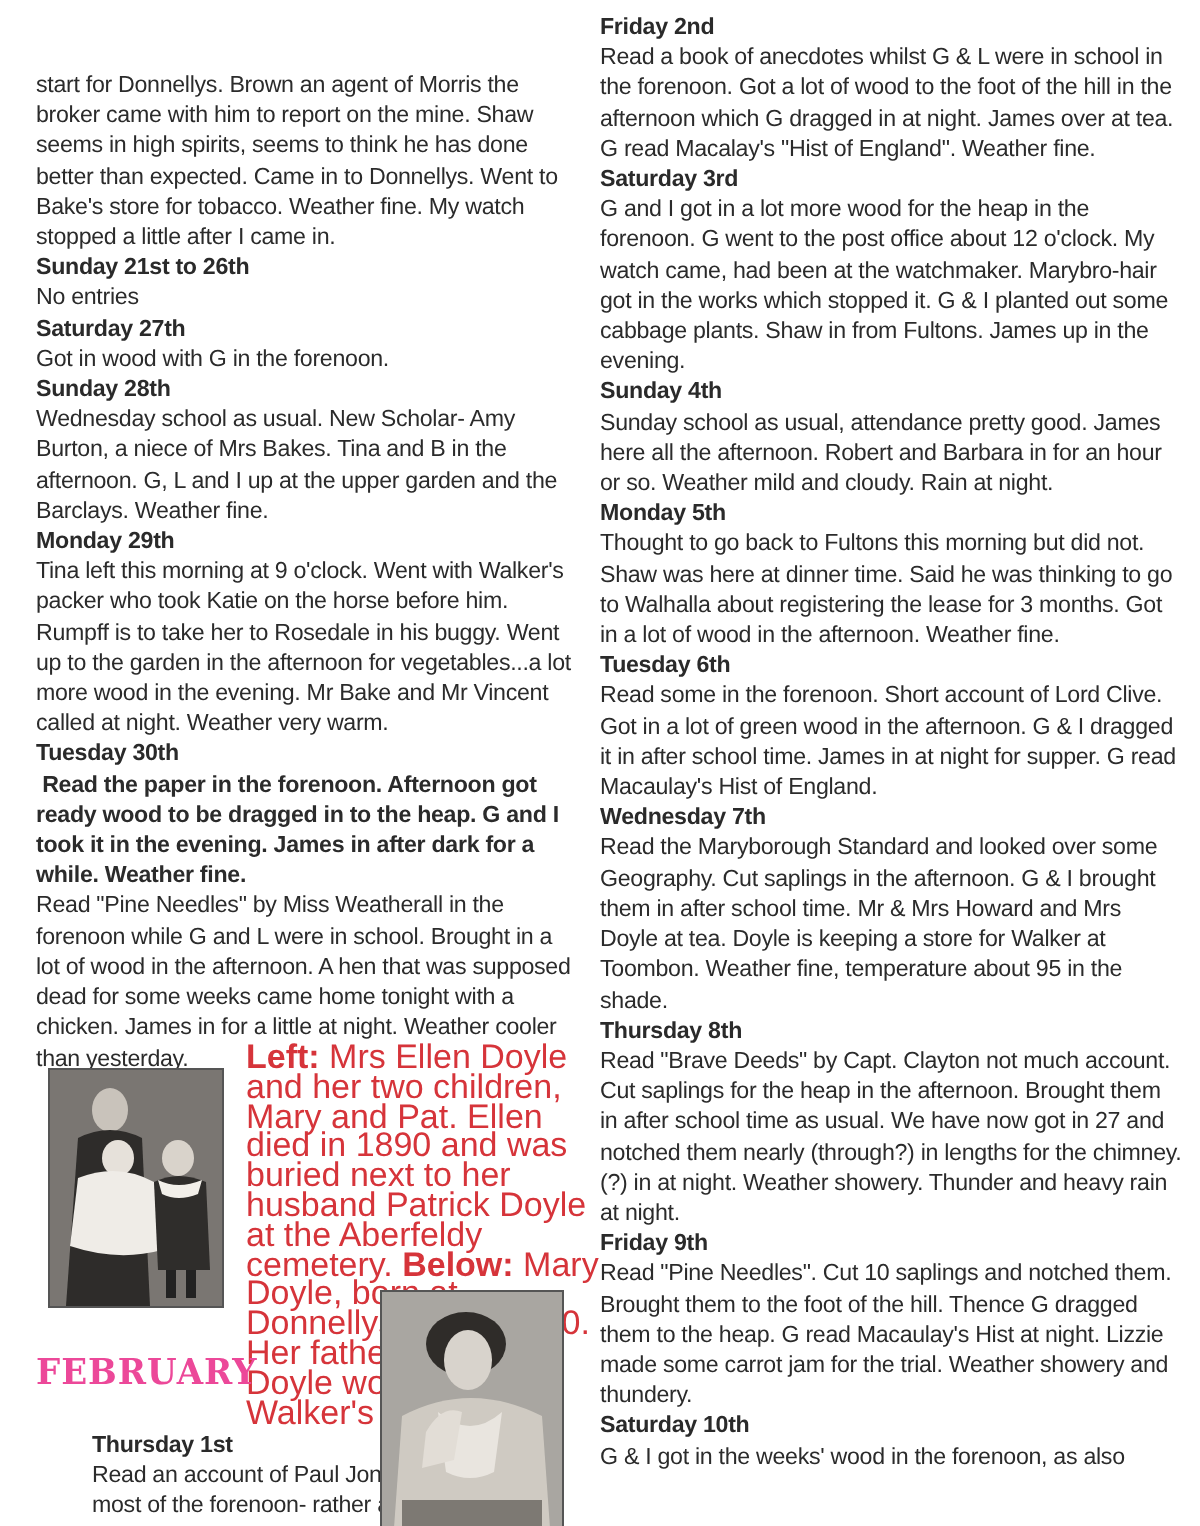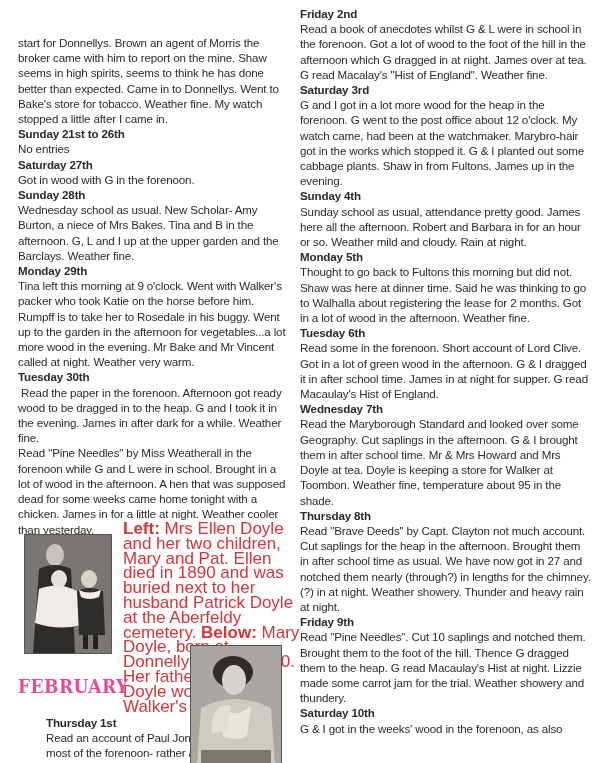--- a/index.html
+++ b/index.html
@@ -59,21 +59,21 @@
   <div>
     <div class="entry-head">Sunday 28th</div>
     <p class="entry-body">Wednesday school as usual. New Scholar- Amy Burton, a niece of Mrs Bakes. Tina and B in the afternoon. G, L and I up at the upper garden and the Barclays. Weather fine.</p>
   </div>
   <div>
     <div class="entry-head">Monday 29th</div>
     <p class="entry-body">Tina left this morning at 9 o'clock. Went with Walker's packer who took Katie on the horse before him. Rumpff is to take her to Rosedale in his buggy. Went up to the garden in the afternoon for vegetables...a lot more wood in the evening. Mr Bake and Mr Vincent called at night. Weather very warm.</p>
   </div>
   <div>
     <div class="entry-head">Tuesday 30th</div>
-    <p class="entry-body" style="white-space:pre-wrap;"> Read the paper in the forenoon. Afternoon got ready wood to be dragged in to the heap. G and I took it in the evening. James in after dark for a while. Weather fine.</p>
+    <p class="entry-body" style="white-space:pre-wrap;font-weight:bold;"> Read the paper in the forenoon. Afternoon got ready wood to be dragged in to the heap. G and I took it in the evening. James in after dark for a while. Weather fine.</p>
   </div>
   <div>
     <p class="entry-body">Read "Pine Needles" by Miss Weatherall in the forenoon while G and L were in school. Brought in a lot of wood in the afternoon. A hen that was supposed dead for some weeks came home tonight with a chicken. James in for a little at night. Weather cooler than yesterday.</p>
   </div>
 </div>
 
 <div class="left-lower">
   <div class="photo photo-family" title="Mrs Ellen Doyle with children Mary and Pat">
     <svg viewBox="0 0 86 118" preserveAspectRatio="none">
       <rect x="0" y="0" width="86" height="118" fill="#7a7672"></rect>
@@ -121,21 +121,21 @@
   <div>
     <div class="entry-head">Saturday 3rd</div>
     <p class="entry-body">G and I got in a lot more wood for the heap in the forenoon. G went to the post office about 12 o'clock. My watch came, had been at the watchmaker. Marybro-hair got in the works which stopped it. G &amp; I planted out some cabbage plants. Shaw in from Fultons. James up in the evening.</p>
   </div>
   <div>
     <div class="entry-head">Sunday 4th</div>
     <p class="entry-body">Sunday school as usual, attendance pretty good. James here all the afternoon. Robert and Barbara in for an hour or so. Weather mild and cloudy. Rain at night.</p>
   </div>
   <div>
     <div class="entry-head">Monday 5th</div>
-    <p class="entry-body">Thought to go back to Fultons this morning but did not. Shaw was here at dinner time. Said he was thinking to go to Walhalla about registering the lease for 2 months. Got in a lot of wood in the afternoon. Weather fine.</p>
+    <p class="entry-body">Thought to go back to Fultons this morning but did not. Shaw was here at dinner time. Said he was thinking to go to Walhalla about registering the lease for 3 months. Got in a lot of wood in the afternoon. Weather fine.</p>
   </div>
   <div>
     <div class="entry-head">Tuesday 6th</div>
     <p class="entry-body">Read some in the forenoon. Short account of Lord Clive. Got in a lot of green wood in the afternoon. G &amp; I dragged it in after school time. James in at night for supper. G read Macaulay's Hist of England.</p>
   </div>
   <div>
     <div class="entry-head">Wednesday 7th</div>
     <p class="entry-body">Read the Maryborough Standard and looked over some Geography. Cut saplings in the afternoon. G &amp; I brought them in after school time. Mr &amp; Mrs Howard and Mrs Doyle at tea. Doyle is keeping a store for Walker at Toombon. Weather fine, temperature about 95 in the shade.</p>
   </div>
   <div>

